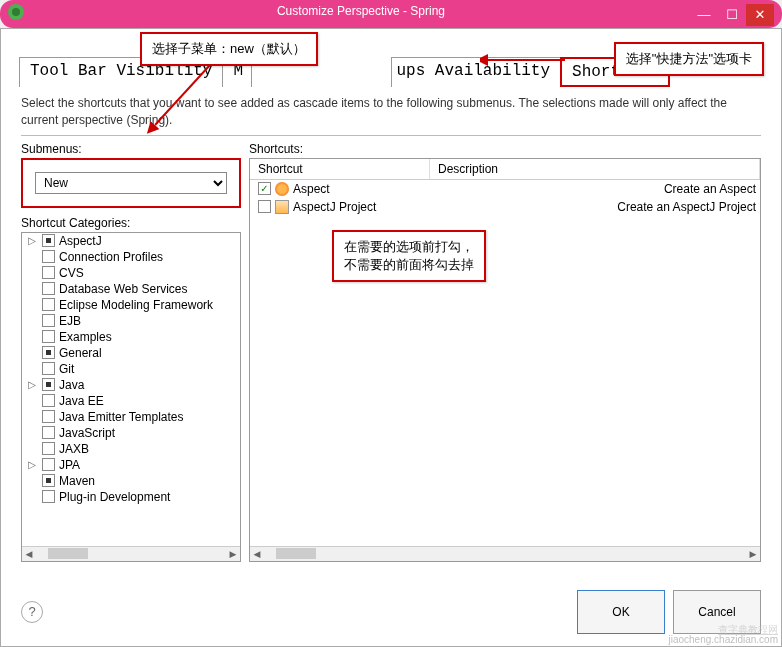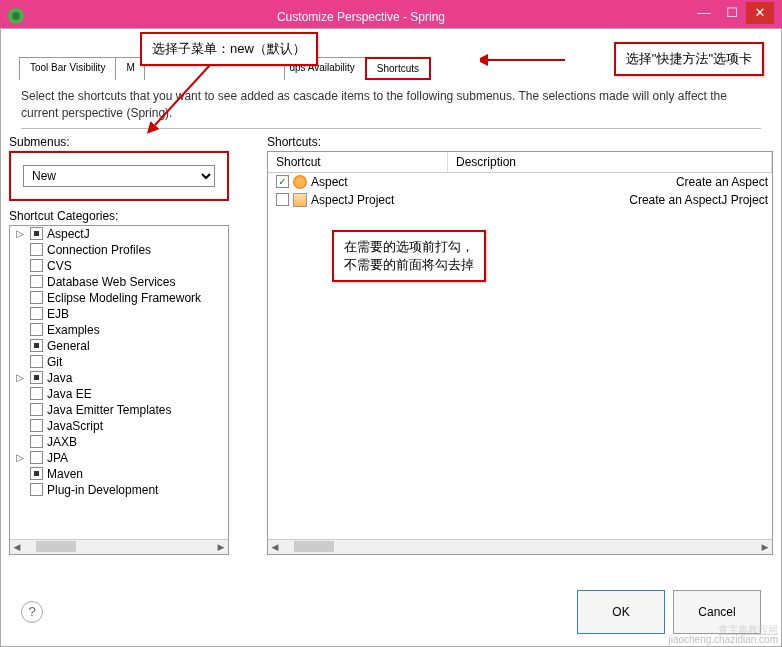--- a/index.html
+++ b/index.html
@@ -1,36 +1,36 @@
 <!DOCTYPE html>
 <html><head>
   <meta charset="utf-8">
   <style>
     * { box-sizing: border-box; margin: 0; padding: 0; font-family: "Segoe UI", Tahoma, sans-serif; }
     body { width: 782px; height: 647px; background: #f0f0f0; overflow: hidden; position: relative; }
     
-    .titlebar { height: 28px; background: #e83e8c; display: flex; align-items: flex-end; padding: 4px 8px; }
+    .titlebar { height: 28px; background: #e83e8c; display: flex; align-items: flex-start; padding: 4px 8px; border-radius: 13px; }
     .titlebar-icon { width: 16px; height: 16px; background: #4caf50; border-radius: 50%; margin-right: 8px; position: relative; }
     .titlebar-icon::after { content:""; position:absolute; width:8px; height:8px; background:#2e7d32; border-radius:50%; top:4px; left:4px; }
     .titlebar-title { flex: 1; text-align: center; color: #fff; font-size: 12px; }
     .titlebar-btns { display: flex; }
     .titlebar-btn { width: 28px; height: 22px; color: #fff; text-align: center; font-size: 13px; line-height: 22px; cursor: pointer; }
     .titlebar-btn.close { background: #d32f2f; }
     
     .window-body { background: #fff; border: 1px solid #aaa; margin: 0; height: calc(100% - 28px); position: relative; }
     
     .tabs { display: flex; position: relative; margin: 28px 18px 0 18px; border-bottom: none; }
-    .tab { padding: 4px 10px; font-size: 10px; border: 1px solid #999; border-bottom: none; background: #fff; cursor: pointer; margin-right: -1px; position: relative; }
+    .tab { padding: 4px 10px; font-size: 16px; border: 1px solid #999; border-bottom: none; background: #fff; cursor: pointer; margin-right: -1px; position: relative; font-family: Liberation Mono, monospace; }
     .tab.active { background: #fff; border-top: 1px solid #999; z-index: 2; }
     .annot-red { border: 2px solid #c00 !important; }
     
     .desc { font-size: 12px; color: #333; margin: 8px 20px 4px 20px; line-height: 1.4; }
     .hr { border-top: 1px solid #bbb; margin: 6px 20px; }
     
-    .main { display: flex; margin: 4px 8px; height: 420px; gap: 30px; }
+    .main { display: flex; margin: 4px 20px; height: 420px; }
     .left-col { width: 220px; display: flex; flex-direction: column; }
     .right-col { flex: 1; display: flex; flex-direction: column; margin-left: 8px; }
     
     .section-label { font-size: 12px; margin-bottom: 2px; }
     .submenu-select { width: 100%; height: 22px; font-size: 12px; border: 1px solid #888; padding: 2px 4px; background: #fff; }
     .select-wrap { border: 2px solid #c00; padding: 12px; margin-bottom: 8px; }
     
     .cat-label { font-size: 12px; margin-bottom: 2px; }
     .tree-box { border: 1px solid #999; flex: 1; overflow-y: auto; overflow-x: hidden; background: #fff; font-size: 12px; }
     .tree-item { display: flex; align-items: center; padding: 1px 4px; white-space: nowrap; }

